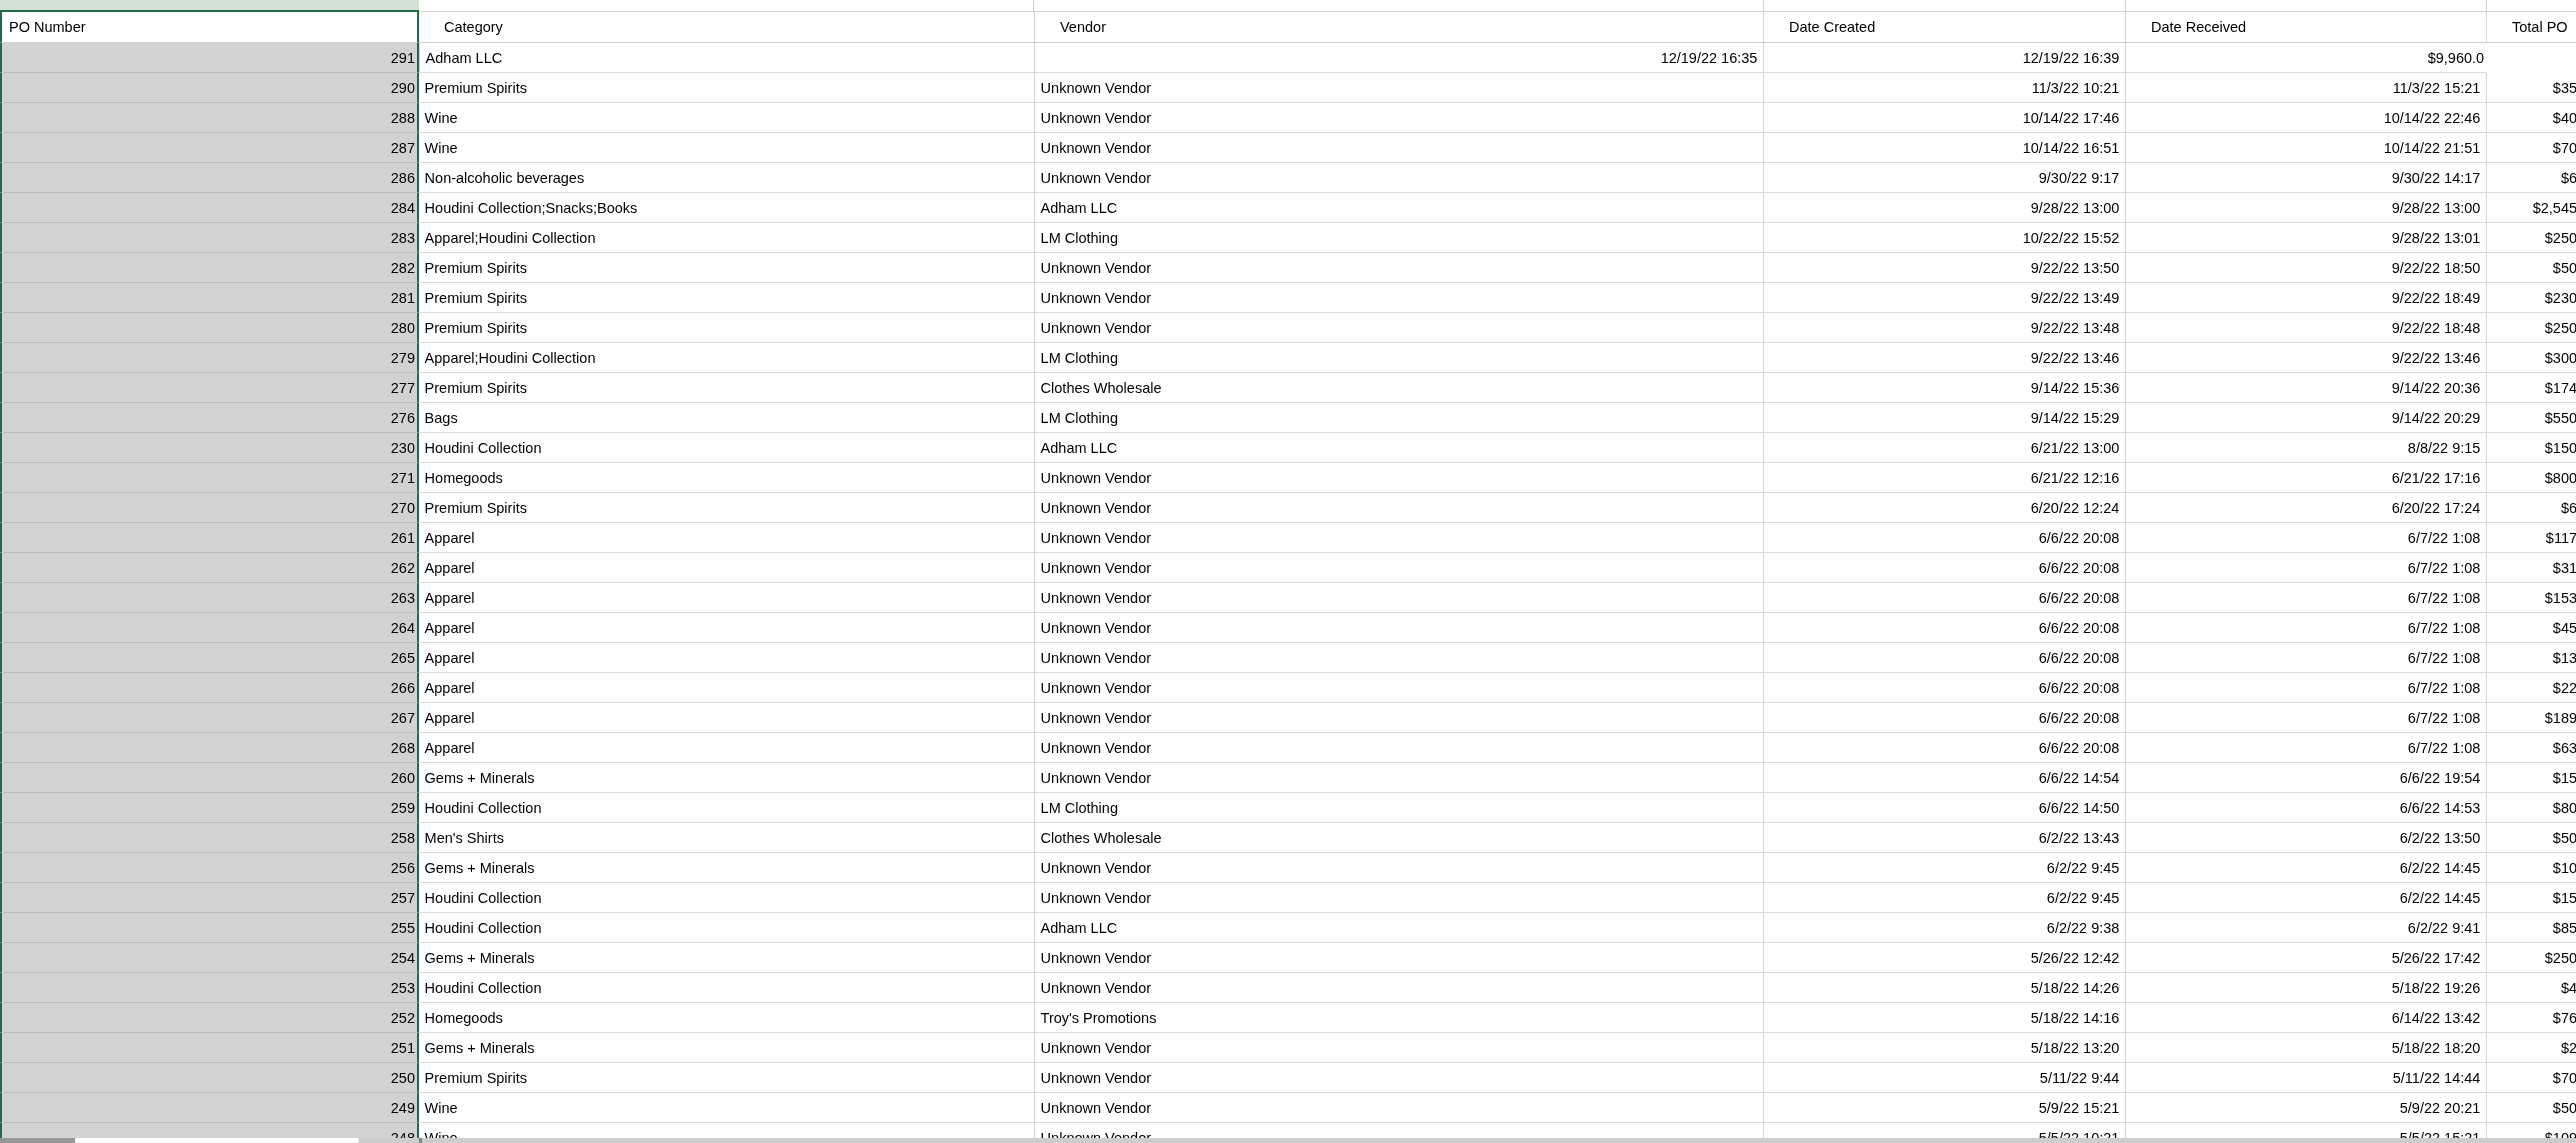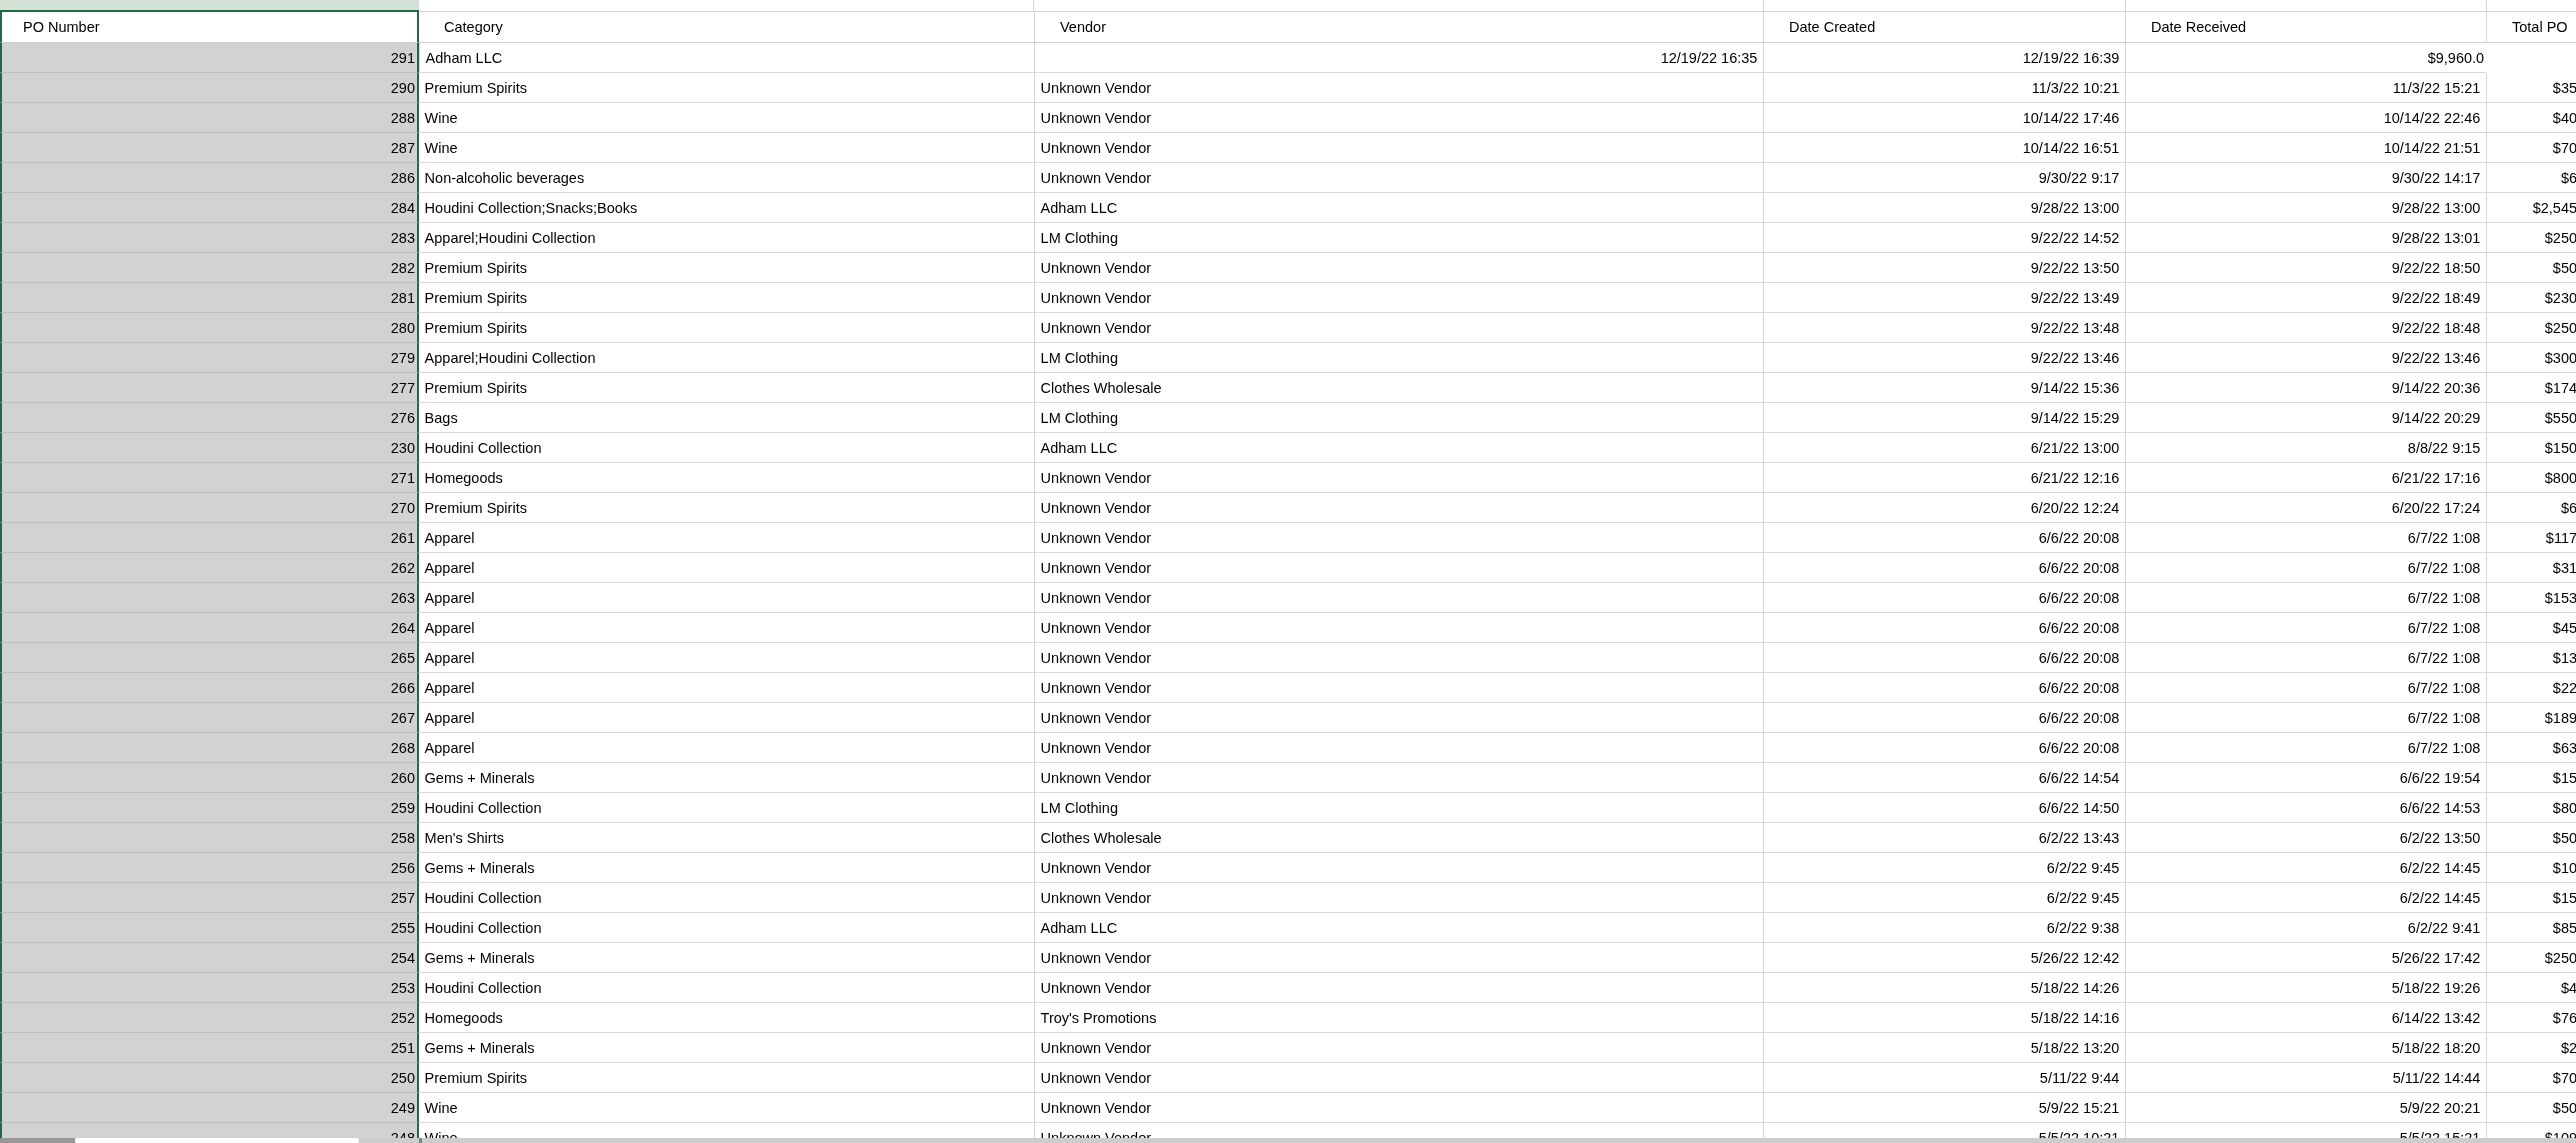--- a/index.html
+++ b/index.html
@@ -29,21 +29,21 @@
   .cell.txt{padding-left:5.6px;justify-content:flex-start;}
   .cell.num{padding-right:5.6px;justify-content:flex-end;}
   .cell.total{padding-right:1.9px;justify-content:flex-end;}
 
   
   .cell.poc{
     border-left:2.8px solid #1f6b45;border-right:2.8px solid #1f6b45;
     background:#d2d2d2;border-bottom:0.9px solid #bcbcbc;
     padding-right:2px;justify-content:flex-end;
   }
-  .row.header .cell.poc{background:#ffffff;border-bottom:0.9px solid #cfcfcf;padding-right:5.6px;justify-content:flex-start;padding-left:21px;}
+  .row.header .cell.poc{background:#ffffff;border-bottom:0.9px solid #cfcfcf;padding-right:5.6px;justify-content:flex-start;padding-left:7px;}
   .row.header .cell{border-bottom:0.9px solid #cfcfcf;padding-left:25px;}
 
   
   .hscroll{position:absolute;left:0;bottom:0;width:2576px;height:4.7px;background:#cdcdcd;}
   .hscroll .dark{position:absolute;left:0;top:0;width:75px;height:4.7px;background:#979797;}
   .hscroll .thumb{position:absolute;left:75px;top:0;width:284px;height:4.7px;background:#ffffff;border-radius:2.8px;}
   .hscroll .notch{position:absolute;left:419px;top:0;width:2.8px;height:4.7px;background:#6f8f7a;}
 </style>
 </head>
 <body>
@@ -112,21 +112,21 @@
           <div class="cell txt">Houdini Collection;Snacks;Books</div>
           <div class="cell txt vline">Adham LLC</div>
           <div class="cell num vline">9/28/22 13:00</div>
           <div class="cell num vline">9/28/22 13:00</div>
           <div class="cell total vline">$2,545.0</div>
         </div>
         <div class="row">
           <div class="cell poc">283</div>
           <div class="cell txt">Apparel;Houdini Collection</div>
           <div class="cell txt vline">LM Clothing</div>
-          <div class="cell num vline">9/22/22 14:52</div>
+          <div class="cell num vline">10/22/22 15:52</div>
           <div class="cell num vline">9/28/22 13:01</div>
           <div class="cell total vline">$250.0</div>
         </div>
         <div class="row">
           <div class="cell poc">282</div>
           <div class="cell txt">Premium Spirits</div>
           <div class="cell txt vline">Unknown Vendor</div>
           <div class="cell num vline">9/22/22 13:50</div>
           <div class="cell num vline">9/22/22 18:50</div>
           <div class="cell total vline">$50.0</div>

